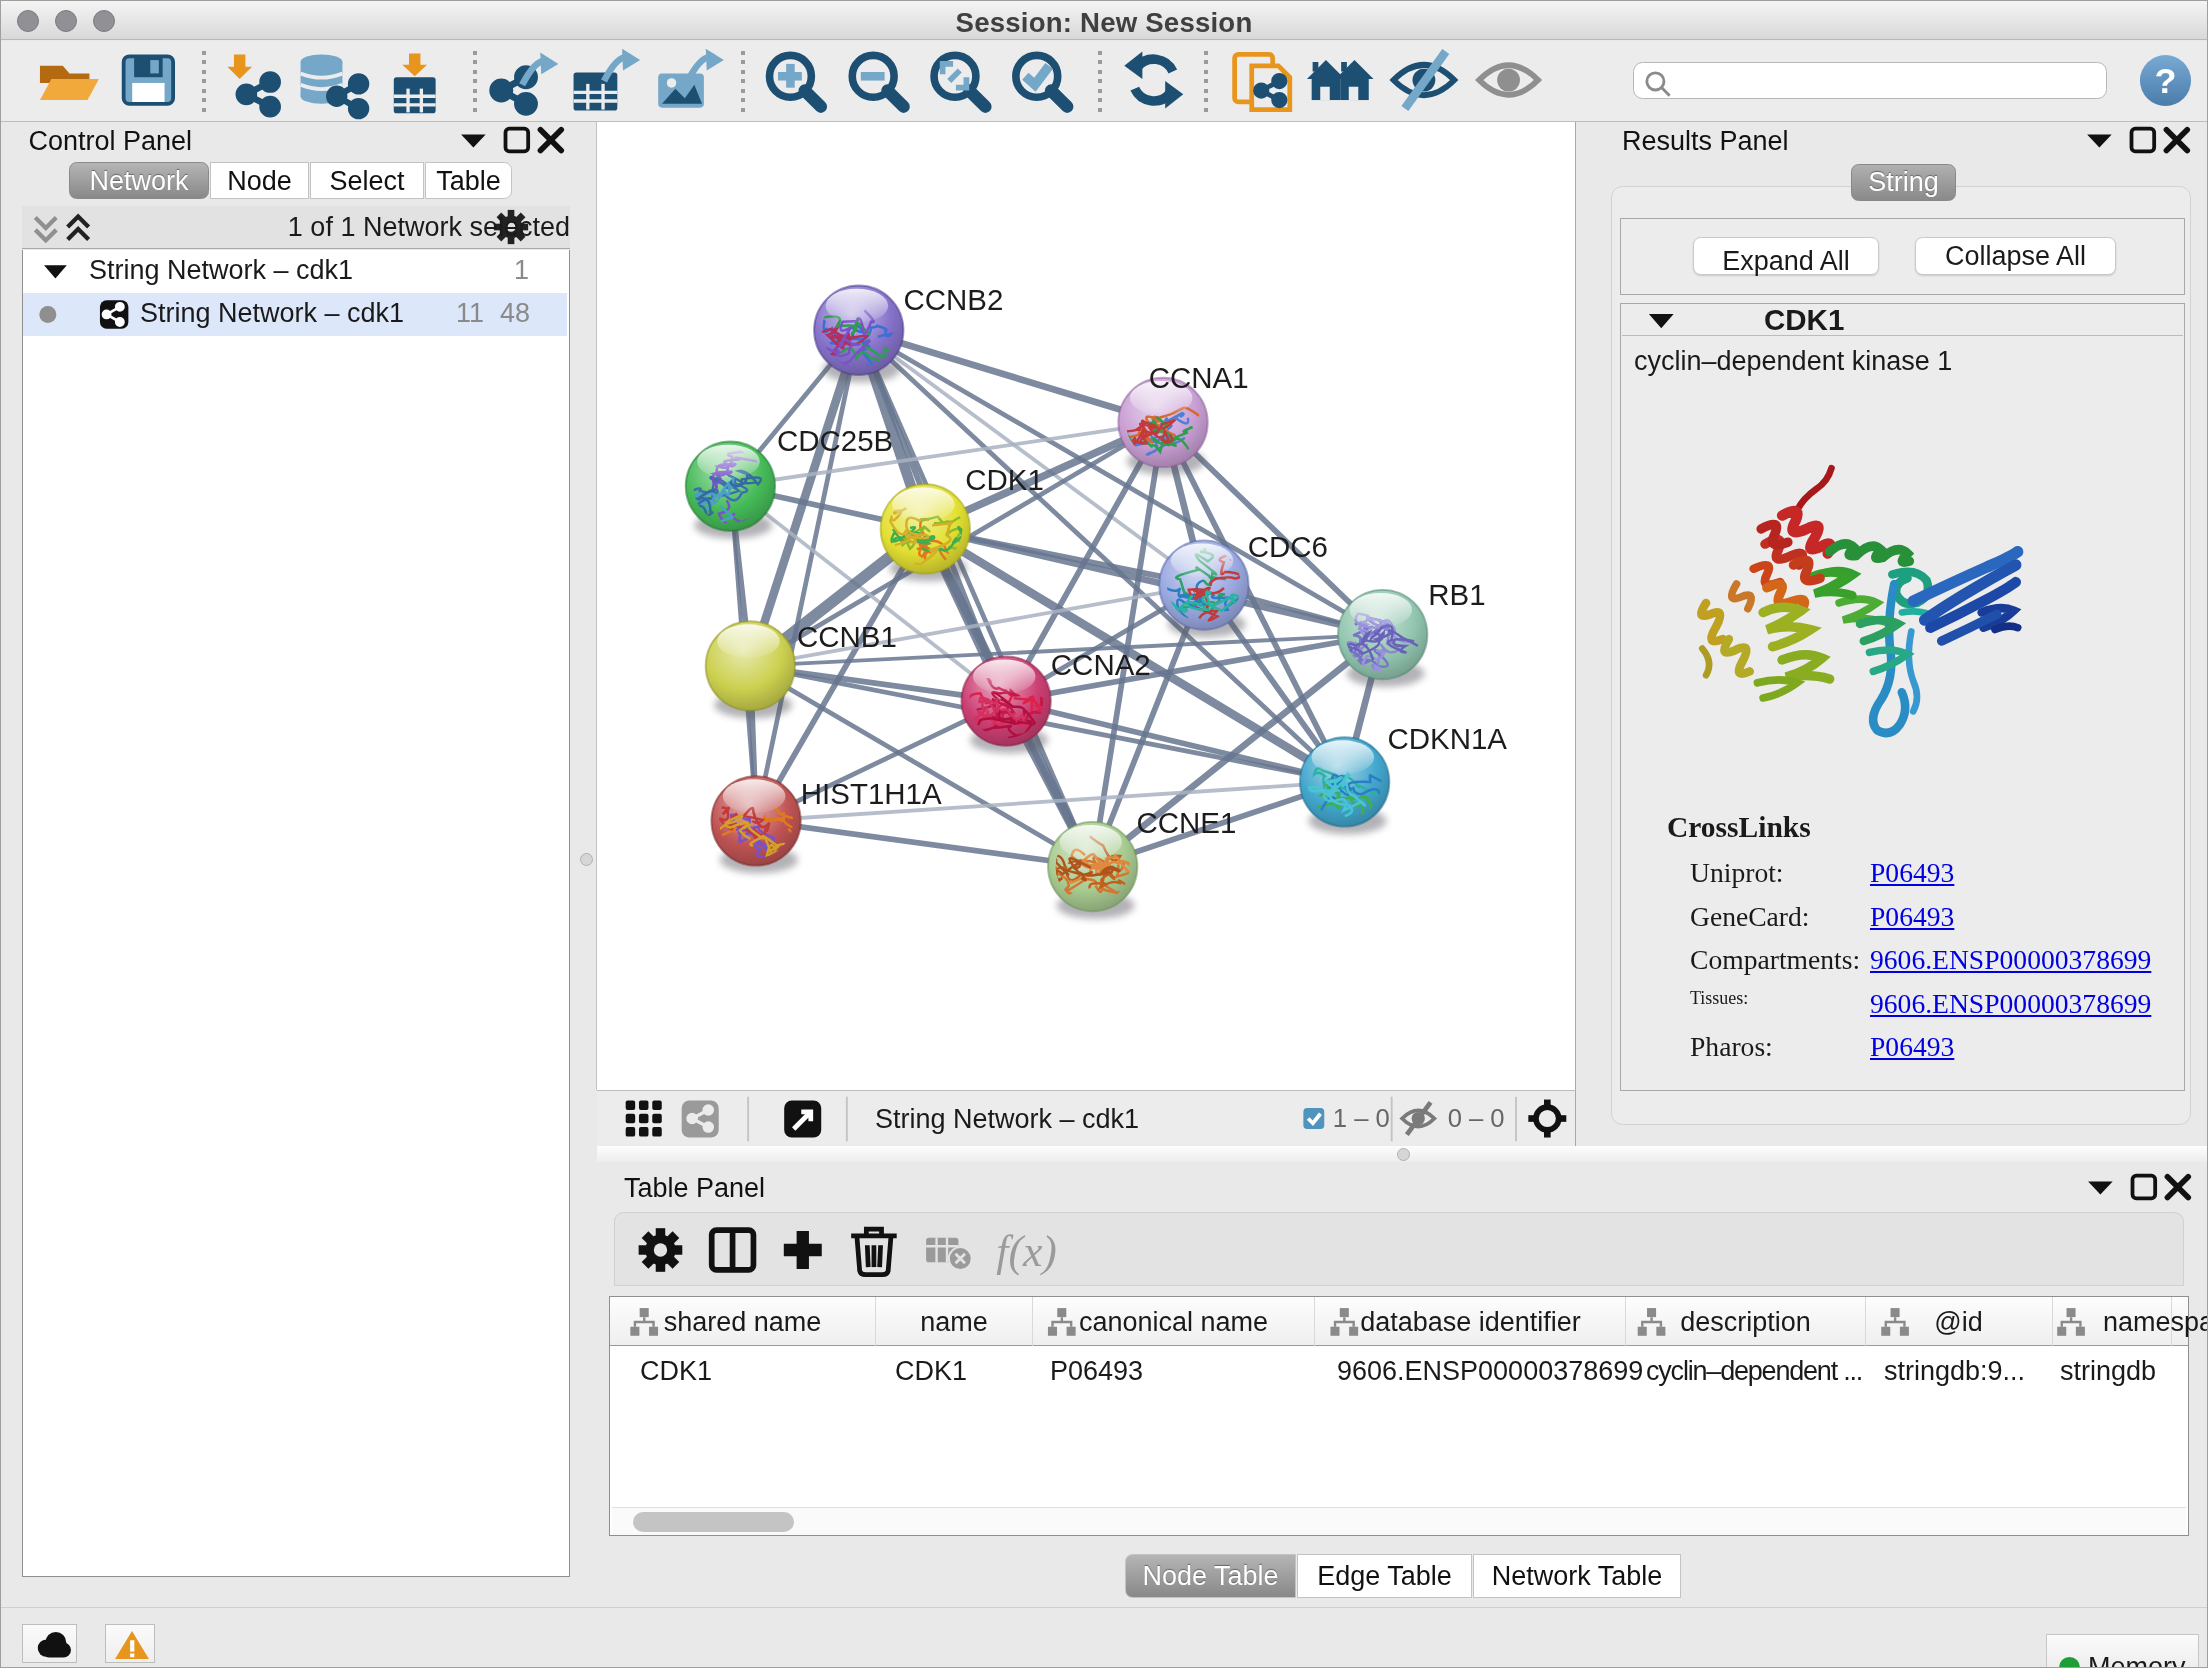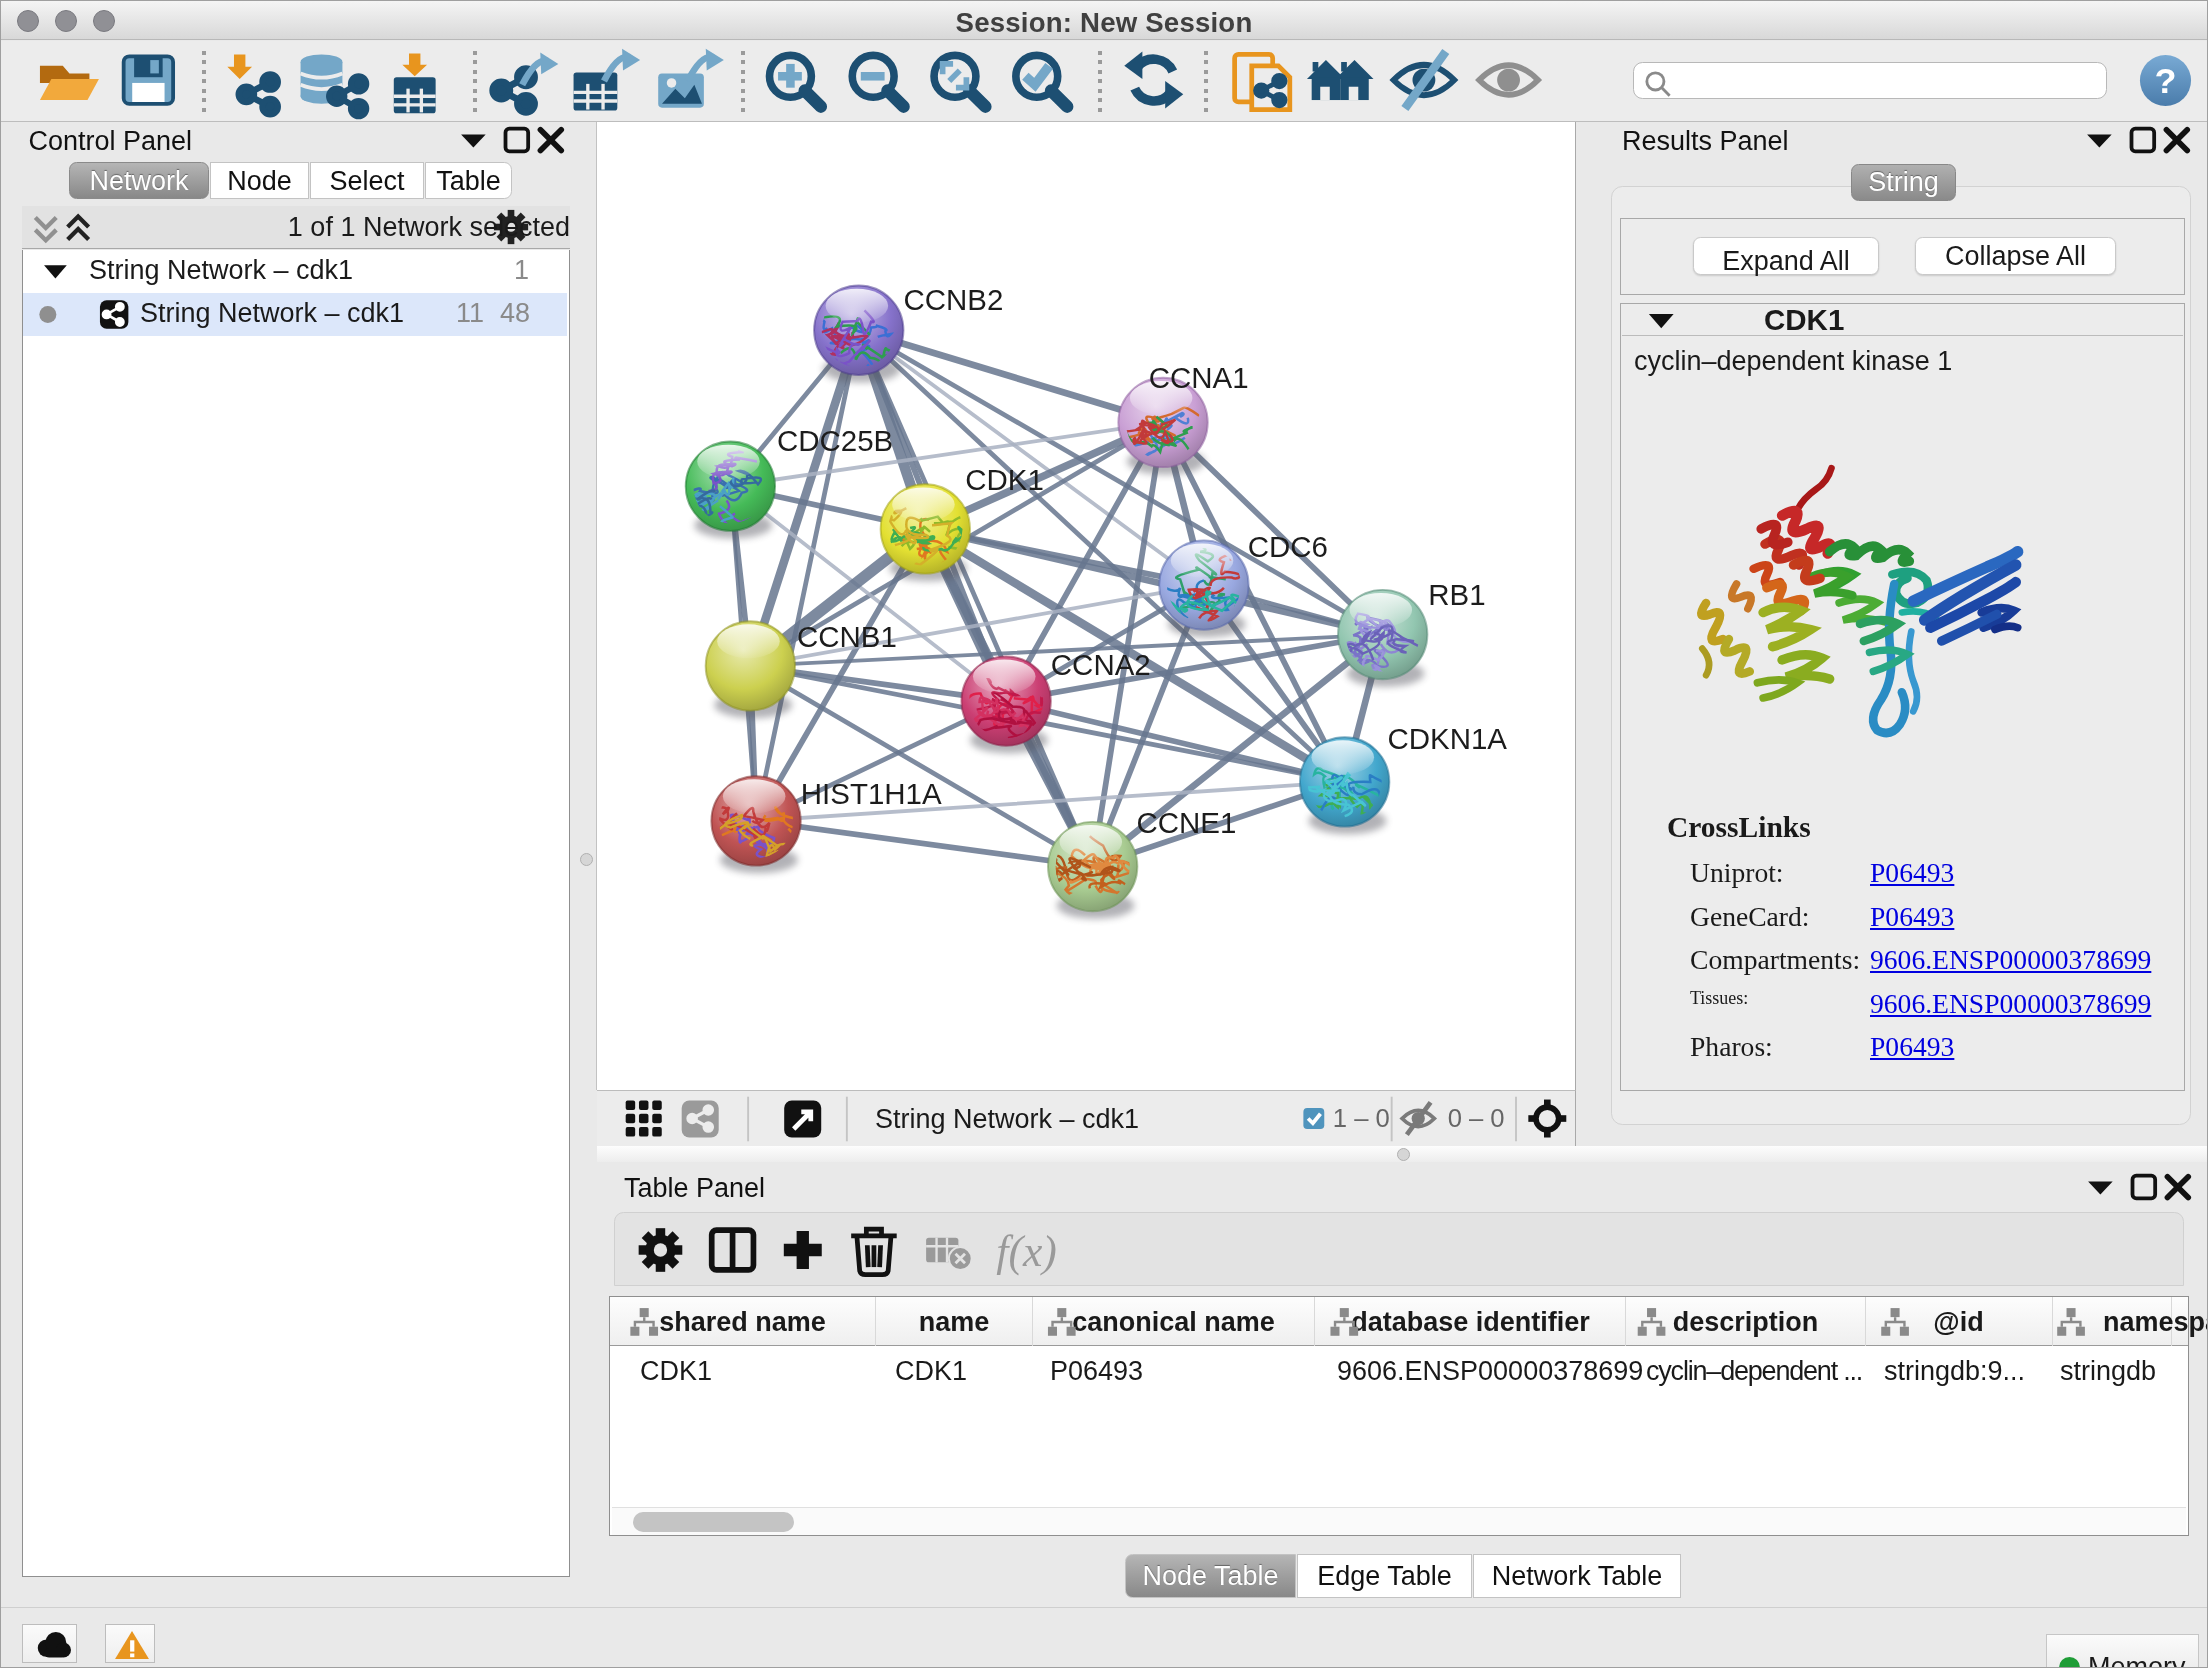--- a/index.html
+++ b/index.html
@@ -43,21 +43,21 @@
 
 #rp-title { left:1622px; top:126px; }
 #rp { left:1576px; top:122px; width:632px; height:1024px; background:#e9e9e9; }
 
 
 #tp { left:592px; top:1162px; width:1617px; height:445px; background:#e9e9e9; }
 #tp-toolbar { position:absolute; left:22px; top:50px; width:1570px; height:74px; background:#e3e3e3; border:1px solid #d0d0d0; border-radius:9.5px 9.5px 0 0; }
 #tp-table { position:absolute; left:17px; top:134px; width:1580px; height:240px; background:#fff; border:1.9px solid #8f8f8f; }
 #tp-thead { position:absolute; left:0; top:0; width:100%; height:49px; background:linear-gradient(#fdfdfd,#efefef); border-bottom:1.9px solid #9a9a9a; font-size:27px; }
 .th { position:absolute; top:0; height:49px; border-right:1.9px solid #d9d9d9; }
-.thlbl { position:absolute; top:9.5px; width:100%; text-align:center;font-weight:bold; }
+.thlbl { position:absolute; top:9.5px; width:100%; text-align:center; }
 .td { position:absolute; top:59px; font-size:27px; }
 #tp-hscroll { position:absolute; left:1.9px; top:210px; width:1574px; height:27.6px; background:#fafafa; border-top:1px solid #e0e0e0;}
 #tp-thumb { position:absolute; left:21px; top:3.8px; width:161px; height:20px; border-radius:10.5px; background:#c4c4c4; }
 .btab { position:absolute; top:392px; height:44px; background:#fff; border:1px solid #c3c3c3; font-size:27px; text-align:center; padding-top:5.7px; color:#111;}
 
 
 #bottombar { left:0; top:1607px; width:2208px; height:61px; background:#e9e9e9; border-top:1.9px solid #cfcfcf; }
 .bbtn { position:absolute; top:16px; height:39px; background:linear-gradient(#fbfbfb,#eee); border:1.9px solid #bdbdbd; }
 </style>
 </head>

